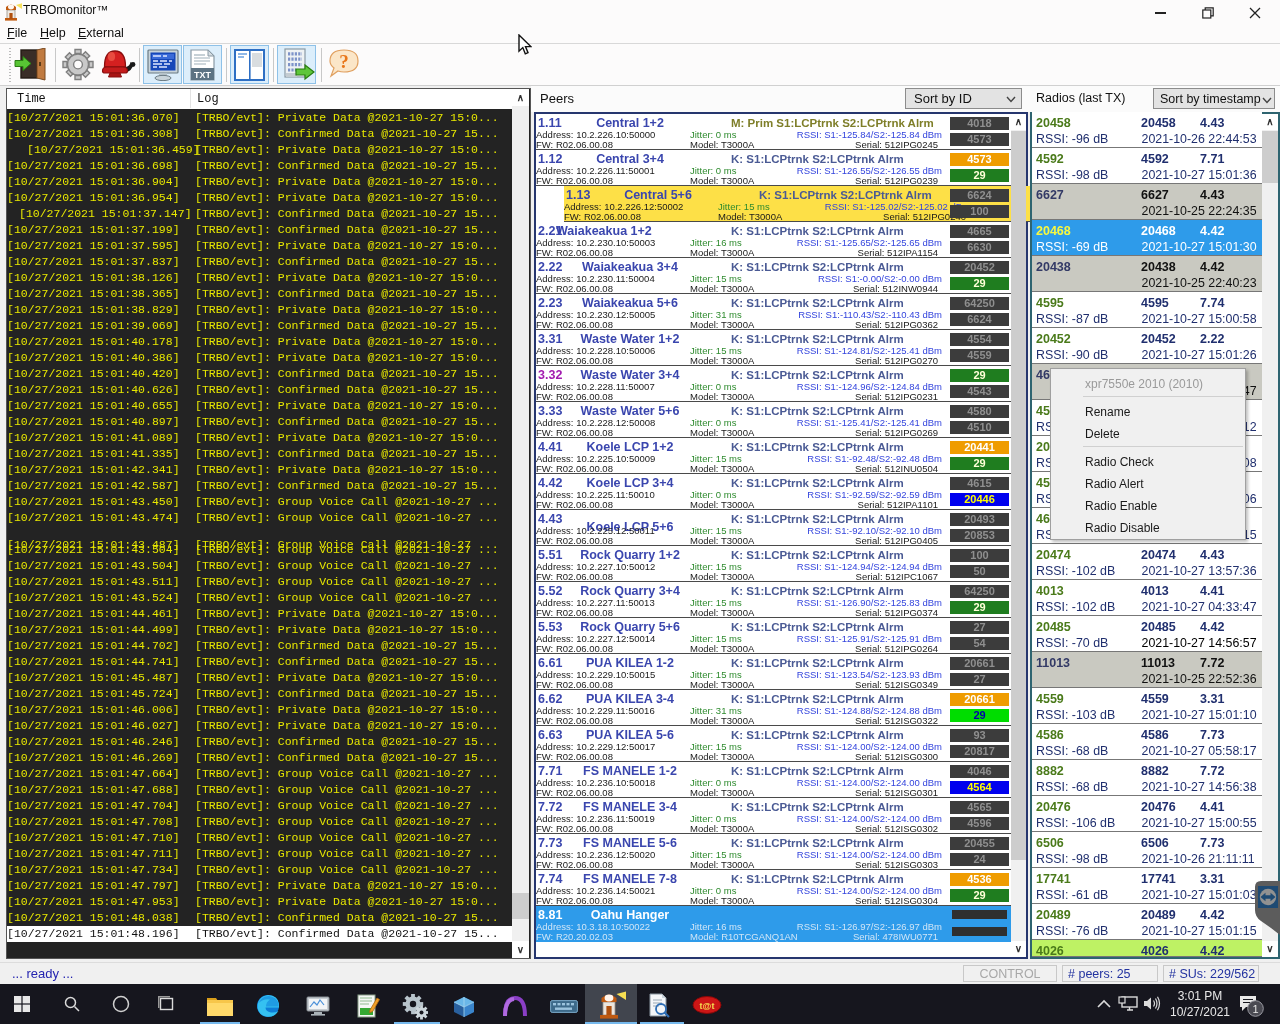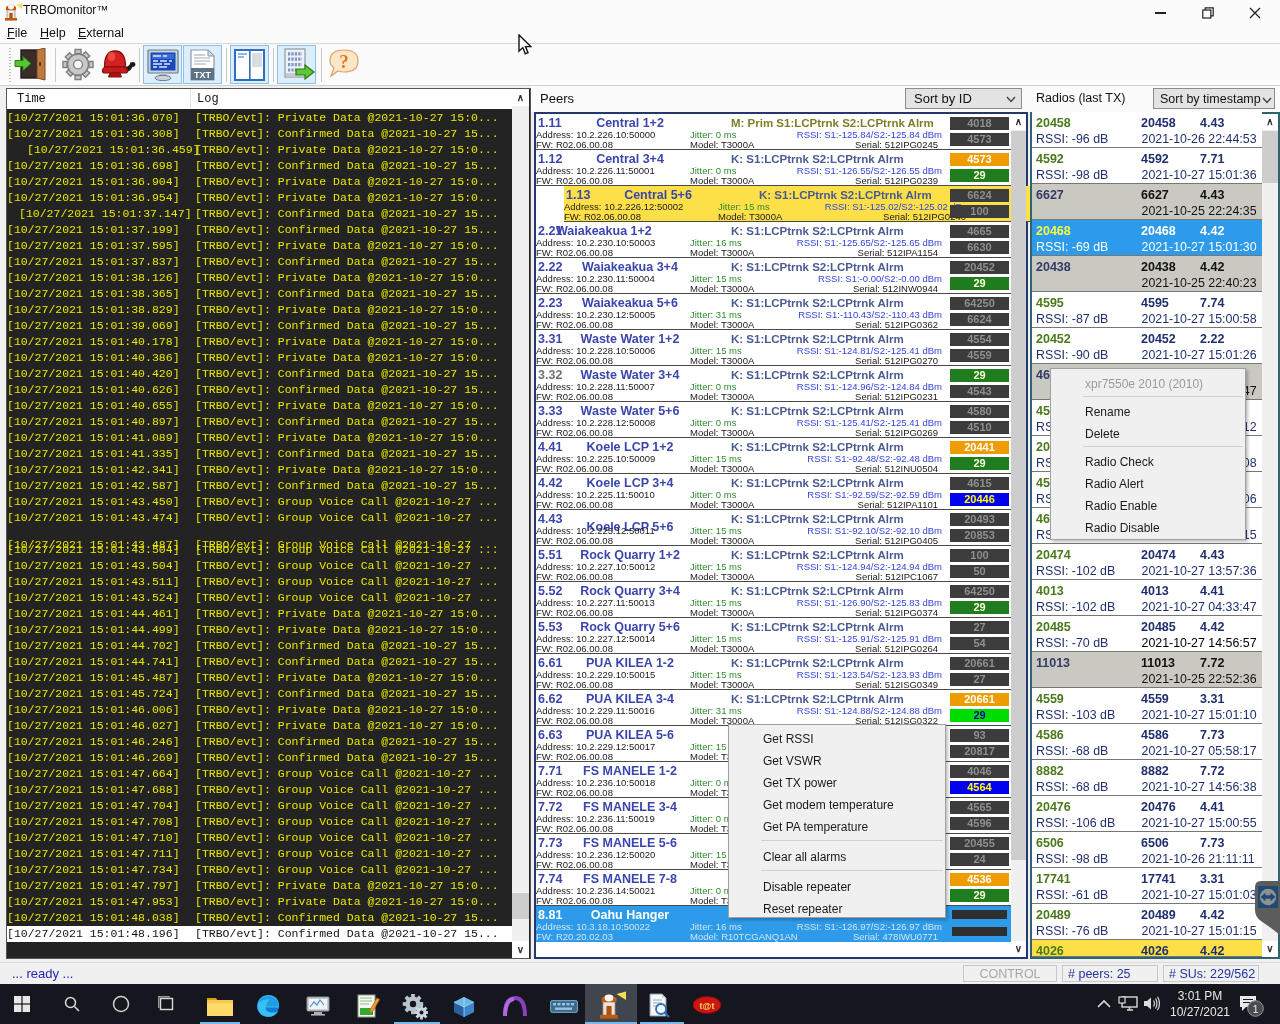--- a/index.html
+++ b/index.html
@@ -299,21 +299,21 @@
 <div class="abs" style="left:0px;top:15px;font-size:9.5px;color:#1a1a1a;">Address: 10.2.228.10:50006</div>
 <div class="abs" style="left:154px;top:15px;font-size:9.5px;color:#2e8b2e;">Jitter: 15 ms</div>
 <div class="abs" style="left:150px;top:15px;width:256px;text-align:right;font-size:9.5px;color:#3344dd;">RSSI: S1:-124.81/S2:-125.41 dBm</div>
 <div class="abs" style="left:0px;top:24.5px;font-size:9.5px;color:#1a1a1a;">FW: R02.06.00.08</div>
 <div class="abs" style="left:154px;top:24.5px;font-size:9.5px;color:#1a1a1a;">Model: T3000A</div>
 <div class="abs" style="left:150px;top:24.5px;width:252px;text-align:right;font-size:9.5px;color:#1a1a1a;">Serial: 512IPG0270</div>
 </div>
 <div class="badge" style="left:950px;top:333px;background:#3c3c3c;color:#8f8f8f;">4554</div>
 <div class="badge" style="left:950px;top:349px;background:#3c3c3c;color:#8f8f8f;">4559</div>
 <div class="abs" style="left:536px;top:366px;width:490px;height:36px;background:#fff;border-bottom:1px solid #4a4a4a;">
-<div class="abs b" style="left:2px;top:2px;font-size:12.5px;color:#737373;">3.32</div>
+<div class="abs b" style="left:2px;top:2px;font-size:12.5px;color:#a21caf;">3.32</div>
 <div class="abs b" style="left:20px;top:2px;width:148px;text-align:center;font-size:12.5px;color:#3a46ae;">Waste Water 3+4</div>
 <div class="abs b" style="left:195px;top:2.5px;font-size:11.5px;color:#4a5a94;">K: S1:LCPtrnk S2:LCPtrnk Alrm</div>
 <div class="abs" style="left:0px;top:15px;font-size:9.5px;color:#1a1a1a;">Address: 10.2.228.11:50007</div>
 <div class="abs" style="left:154px;top:15px;font-size:9.5px;color:#2e8b2e;">Jitter: 0 ms</div>
 <div class="abs" style="left:150px;top:15px;width:256px;text-align:right;font-size:9.5px;color:#3344dd;">RSSI: S1:-124.96/S2:-124.84 dBm</div>
 <div class="abs" style="left:0px;top:24.5px;font-size:9.5px;color:#1a1a1a;">FW: R02.06.00.08</div>
 <div class="abs" style="left:154px;top:24.5px;font-size:9.5px;color:#1a1a1a;">Model: T3000A</div>
 <div class="abs" style="left:150px;top:24.5px;width:252px;text-align:right;font-size:9.5px;color:#1a1a1a;">Serial: 512IPG0231</div>
 </div>
 <div class="badge" style="left:950px;top:369px;background:#1f7d1f;color:#ffffd8;">29</div>
@@ -677,50 +677,38 @@
 <div class="abs" style="left:4px;top:19.5px;font-size:12.4px;color:#202f6e;">RSSI: -61 dB</div>
 <div class="abs" style="left:109.5px;top:19.5px;font-size:12.4px;color:#202f6e;">2021-10-27 15:01:03</div>
 </div>
 <div class="abs" style="left:1032px;top:904px;width:230px;height:36px;background:#ffffff;border-bottom:1px solid #777;overflow:hidden;">
 <div class="abs b" style="left:4px;top:3.5px;font-size:12.5px;color:#4a7a1a;">20489</div>
 <div class="abs b" style="left:109px;top:3.5px;font-size:12.5px;color:#202f6e;">20489</div>
 <div class="abs b" style="left:168px;top:3.5px;font-size:12.5px;color:#202f6e;">4.42</div>
 <div class="abs" style="left:4px;top:19.5px;font-size:12.4px;color:#202f6e;">RSSI: -76 dB</div>
 <div class="abs" style="left:109.5px;top:19.5px;font-size:12.4px;color:#202f6e;">2021-10-27 15:01:15</div>
 </div>
-<div class="abs" style="left:1032px;top:940px;width:230px;height:17px;background:#fde047;border-bottom:1px solid #777;overflow:hidden;">
+<div class="abs" style="left:1032px;top:940px;width:230px;height:17px;background:#bef264;border-bottom:1px solid #777;overflow:hidden;">
 <div class="abs b" style="left:4px;top:3.5px;font-size:12.5px;color:#4a7a1a;">4026</div>
 <div class="abs b" style="left:109px;top:3.5px;font-size:12.5px;color:#202f6e;">4026</div>
 <div class="abs b" style="left:168px;top:3.5px;font-size:12.5px;color:#202f6e;">4.42</div>
 
 </div>
 
 <div class="abs sbtrack" style="left:1262px;top:114px;width:16px;height:843px;"></div>
 <div class="abs sbbtn" style="left:1262px;top:114px;width:16px;height:16px;font-size:10px;line-height:16px;">∧</div>
 <div class="abs sbthumb" style="left:1262px;top:131px;width:16px;height:52px;"></div>
 <div class="abs sbbtn" style="left:1262px;top:941px;width:16px;height:16px;font-size:10px;line-height:16px;">∨</div>
 
 
 <div class="abs" style="left:0;top:962px;width:1280px;height:22px;background:#f0f0f0;border-top:1px solid #dcdcdc;"></div>
 <div class="abs" style="left:12px;top:966px;font-size:13px;color:#2323b0;">... ready ...</div>
 <div class="abs" style="left:963px;top:965px;width:94px;height:17px;border:1px solid #c8c8c8;font-size:12.5px;color:#a8a8a8;text-align:center;line-height:16px;white-space:nowrap;">CONTROL</div>
 <div class="abs" style="left:1062px;top:965px;width:96px;height:17px;border:1px solid #c8c8c8;font-size:12.5px;color:#2333a0;padding-left:5px;line-height:16px;white-space:nowrap;"># peers: 25</div>
 <div class="abs" style="left:1163px;top:965px;width:96px;height:17px;border:1px solid #c8c8c8;font-size:12.5px;color:#2333a0;padding-left:5px;line-height:16px;white-space:nowrap;"># SUs: 229/562</div>
-<div class="abs ctxmenu" style="left:728px;top:724px;width:218px;height:194px;">
-<div class="mi" style="top:7px;">Get RSSI</div>
-<div class="mi" style="top:29px;">Get VSWR</div>
-<div class="mi" style="top:51px;">Get TX power</div>
-<div class="mi" style="top:73px;">Get modem temperature</div>
-<div class="mi" style="top:95px;">Get PA temperature</div>
-<div class="abs" style="left:32px;top:115px;width:182px;height:1px;background:#d0d0d0;"></div>
-<div class="mi" style="top:125px;">Clear all alarms</div>
-<div class="abs" style="left:32px;top:145px;width:182px;height:1px;background:#d0d0d0;"></div>
-<div class="mi" style="top:155px;">Disable repeater</div>
-<div class="mi" style="top:177px;">Reset repeater</div>
-</div>
 <div class="abs ctxmenu" style="left:1050px;top:368px;width:196px;height:172px;">
 <div class="mi" style="top:8px;color:#9a9a9a;">xpr7550e 2010 (2010)</div>
 <div class="abs" style="left:32px;top:27px;width:160px;height:1px;background:#d0d0d0;"></div>
 <div class="mi" style="top:36px;color:#1a1a1a;">Rename</div>
 <div class="mi" style="top:58px;color:#1a1a1a;">Delete</div>
 <div class="abs" style="left:32px;top:77px;width:160px;height:1px;background:#d0d0d0;"></div>
 <div class="mi" style="top:86px;color:#1a1a1a;">Radio Check</div>
 <div class="mi" style="top:108px;color:#1a1a1a;">Radio Alert</div>
 <div class="mi" style="top:130px;color:#1a1a1a;">Radio Enable</div>
 <div class="mi" style="top:152px;color:#1a1a1a;">Radio Disable</div>

